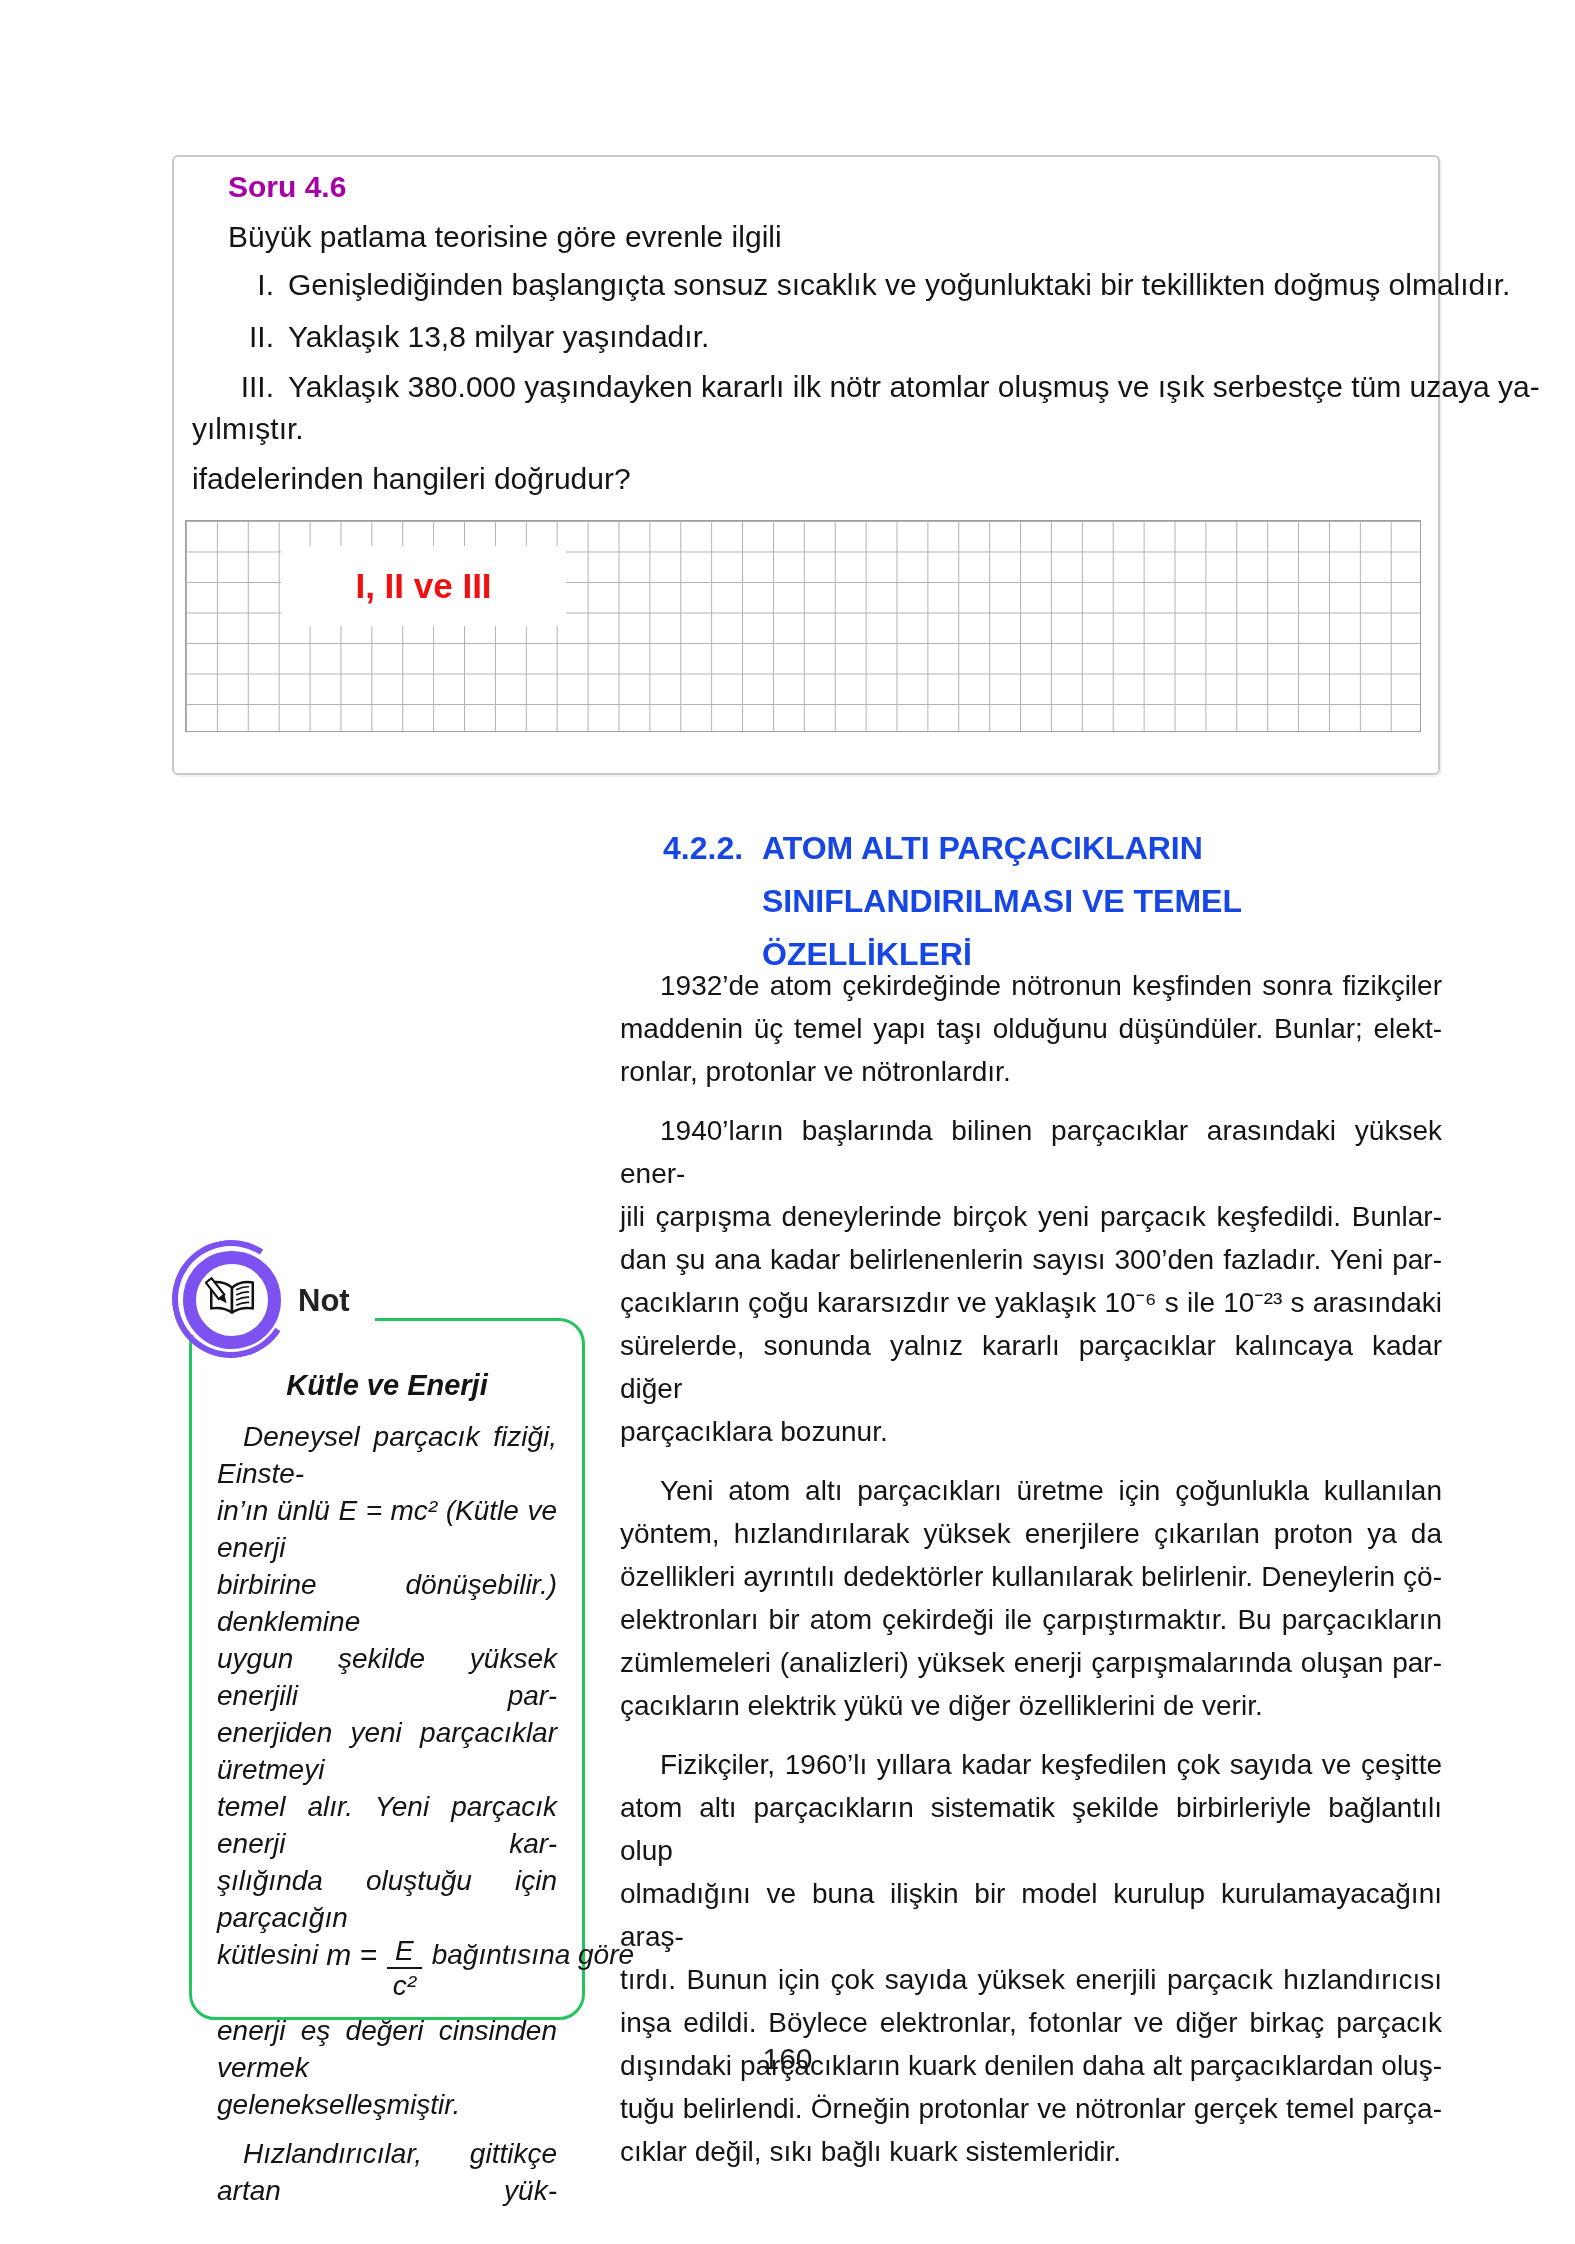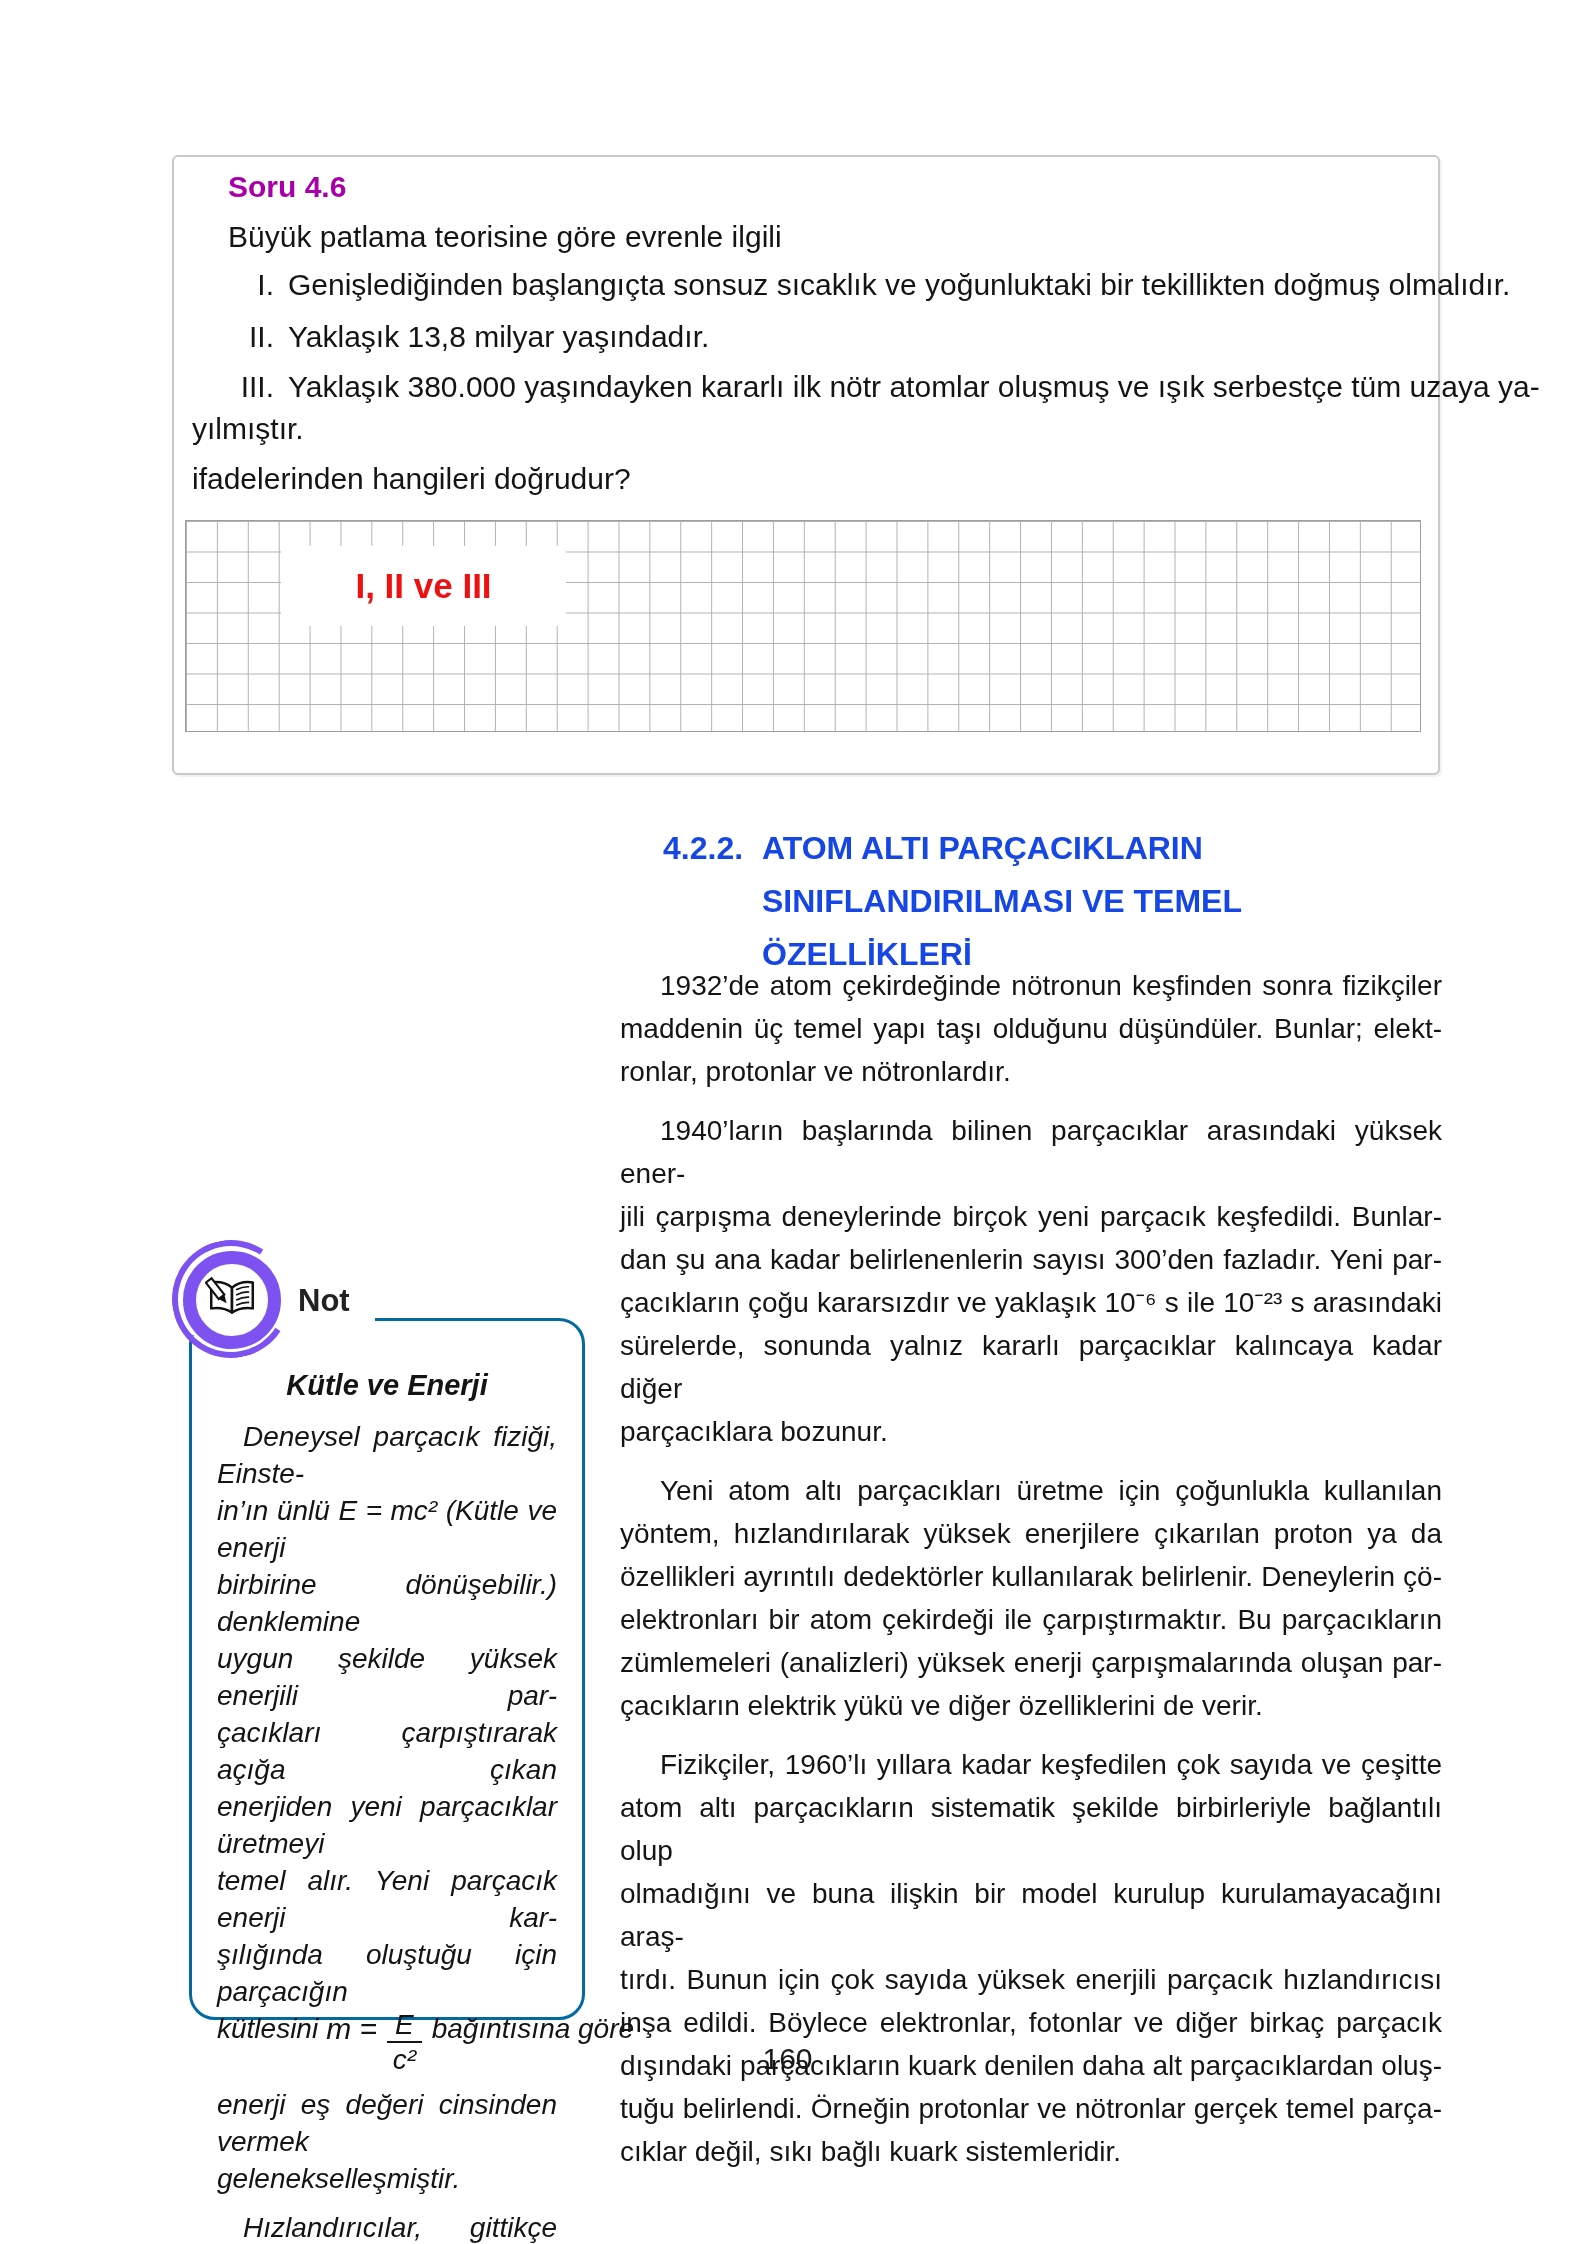--- a/index.html
+++ b/index.html
@@ -33,21 +33,21 @@
   
   .bodycol{position:absolute;left:620px;top:964px;width:822px;
            font-size:28px;line-height:43px;color:#141414;}
   .par{margin:0 0 16px 0;}
   .jl{text-align:justify;text-align-last:justify;}
   .ll{text-align:left;}
   .ind{text-indent:40px;}
 
   
   .note{position:absolute;left:189px;top:1318px;width:396px;height:702px;
-        border:3px solid #0369a1;border-radius:26px;box-sizing:border-box;}
+        border:3px solid #22c55e;border-radius:26px;box-sizing:border-box;}
   .note-mask{position:absolute;left:-3px;top:-14px;width:186px;height:28px;background:#fff;}
   .note-outer-arc{position:absolute;left:-20px;top:-81px;width:118px;height:118px;
         border:6px solid #7d52f0;border-radius:50%;border-right-color:transparent;
         transform:rotate(-12deg);box-sizing:border-box;}
   .note-badge{position:absolute;left:-9px;top:-70px;width:98px;height:98px;background:#fff;
         border:13px solid #7d52f0;border-radius:50%;box-sizing:border-box;
         display:flex;align-items:center;justify-content:center;}
   .note-label{position:absolute;left:106px;top:-42px;height:44px;line-height:44px;
         font-size:31px;font-weight:bold;color:#222;}
   .note-body{position:absolute;left:0;top:0;right:0;padding:46px 25px 0 25px;
@@ -146,21 +146,20 @@
       </span>
     </div>
     <div class="note-label">Not</div>
 
     <div class="note-body">
       <div class="note-title">Kütle ve Enerji</div>
       <div class="jl nind">Deneysel parçacık fiziği, Einste-</div>
       <div class="jl">in’ın ünlü E = mc² (Kütle ve enerji</div>
       <div class="jl">birbirine dönüşebilir.) denklemine</div>
       <div class="jl">uygun şekilde yüksek enerjili par-</div>
-      <div class="jl">çacıkları çarpıştırarak açığa çıkan</div>
       <div class="jl">enerjiden yeni parçacıklar üretmeyi</div>
       <div class="jl">temel alır. Yeni parçacık enerji kar-</div>
       <div class="jl">şılığında oluştuğu için parçacığın</div>
 
       <div class="formula-line">
         <span>kütlesini</span>
         <span class="f-lhs">m =</span>
         <span class="frac">
           <span class="num">E</span>
           <span class="den">c²</span>

